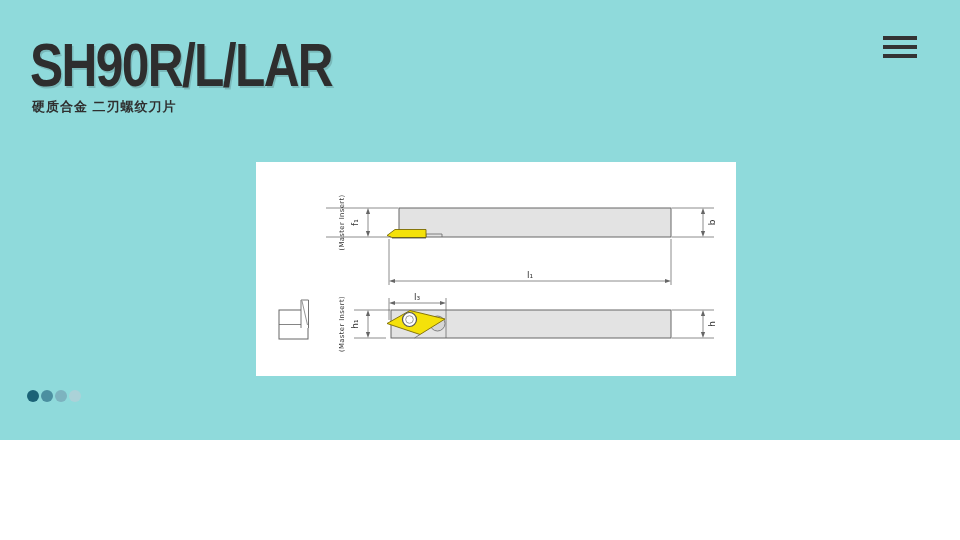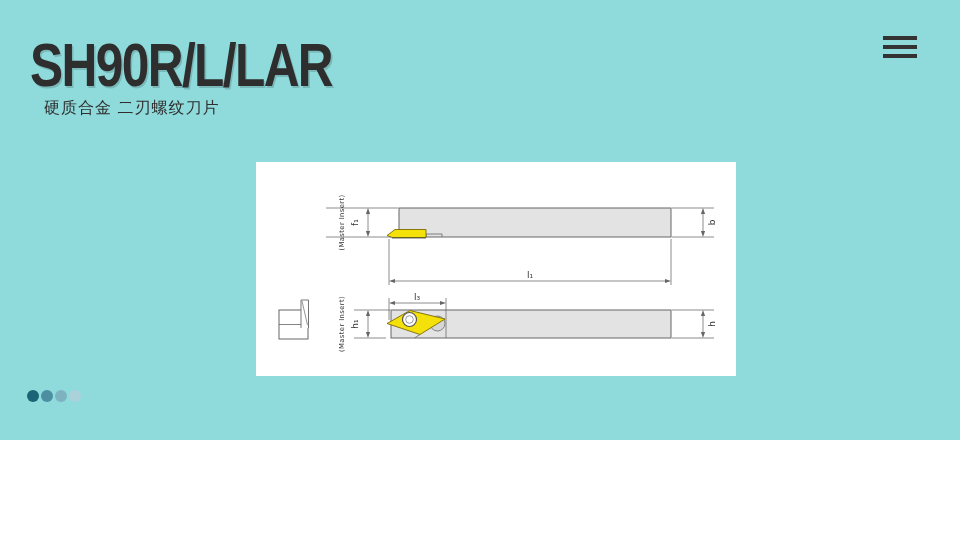--- a/index.html
+++ b/index.html
@@ -10,22 +10,22 @@
   .hero { position:absolute; left:0; top:0; width:960px; height:440px; background:#8fdadb; }
 
   .title {
     position:absolute; left:30px; top:34px; line-height:1;
     font-size:62px; font-weight:600; letter-spacing:-2px; color:#2e2e2e;
     transform:scaleX(0.80); transform-origin:left center;
     text-shadow:2px 2px 0 rgba(0,0,0,0.15);
     white-space:nowrap;
   }
   .subtitle {
-    position:absolute; left:44px; top:98px;
-    font-size:16px; font-weight:normal; color:#2f2f2f; letter-spacing:1px;
+    position:absolute; left:32px; top:98px;
+    font-size:13px; font-weight:bold; color:#2f2f2f; letter-spacing:1px;
     white-space:nowrap;
   }
 
   .hamburger { position:absolute; left:883px; top:36px; width:34px; height:22px; cursor:pointer; }
   .hamburger .bar { position:absolute; left:0; width:34px; height:4px; background:#333; }
   .hamburger .bar:nth-child(1){ top:0; }
   .hamburger .bar:nth-child(2){ top:9px; }
   .hamburger .bar:nth-child(3){ top:18px; }
 
   

